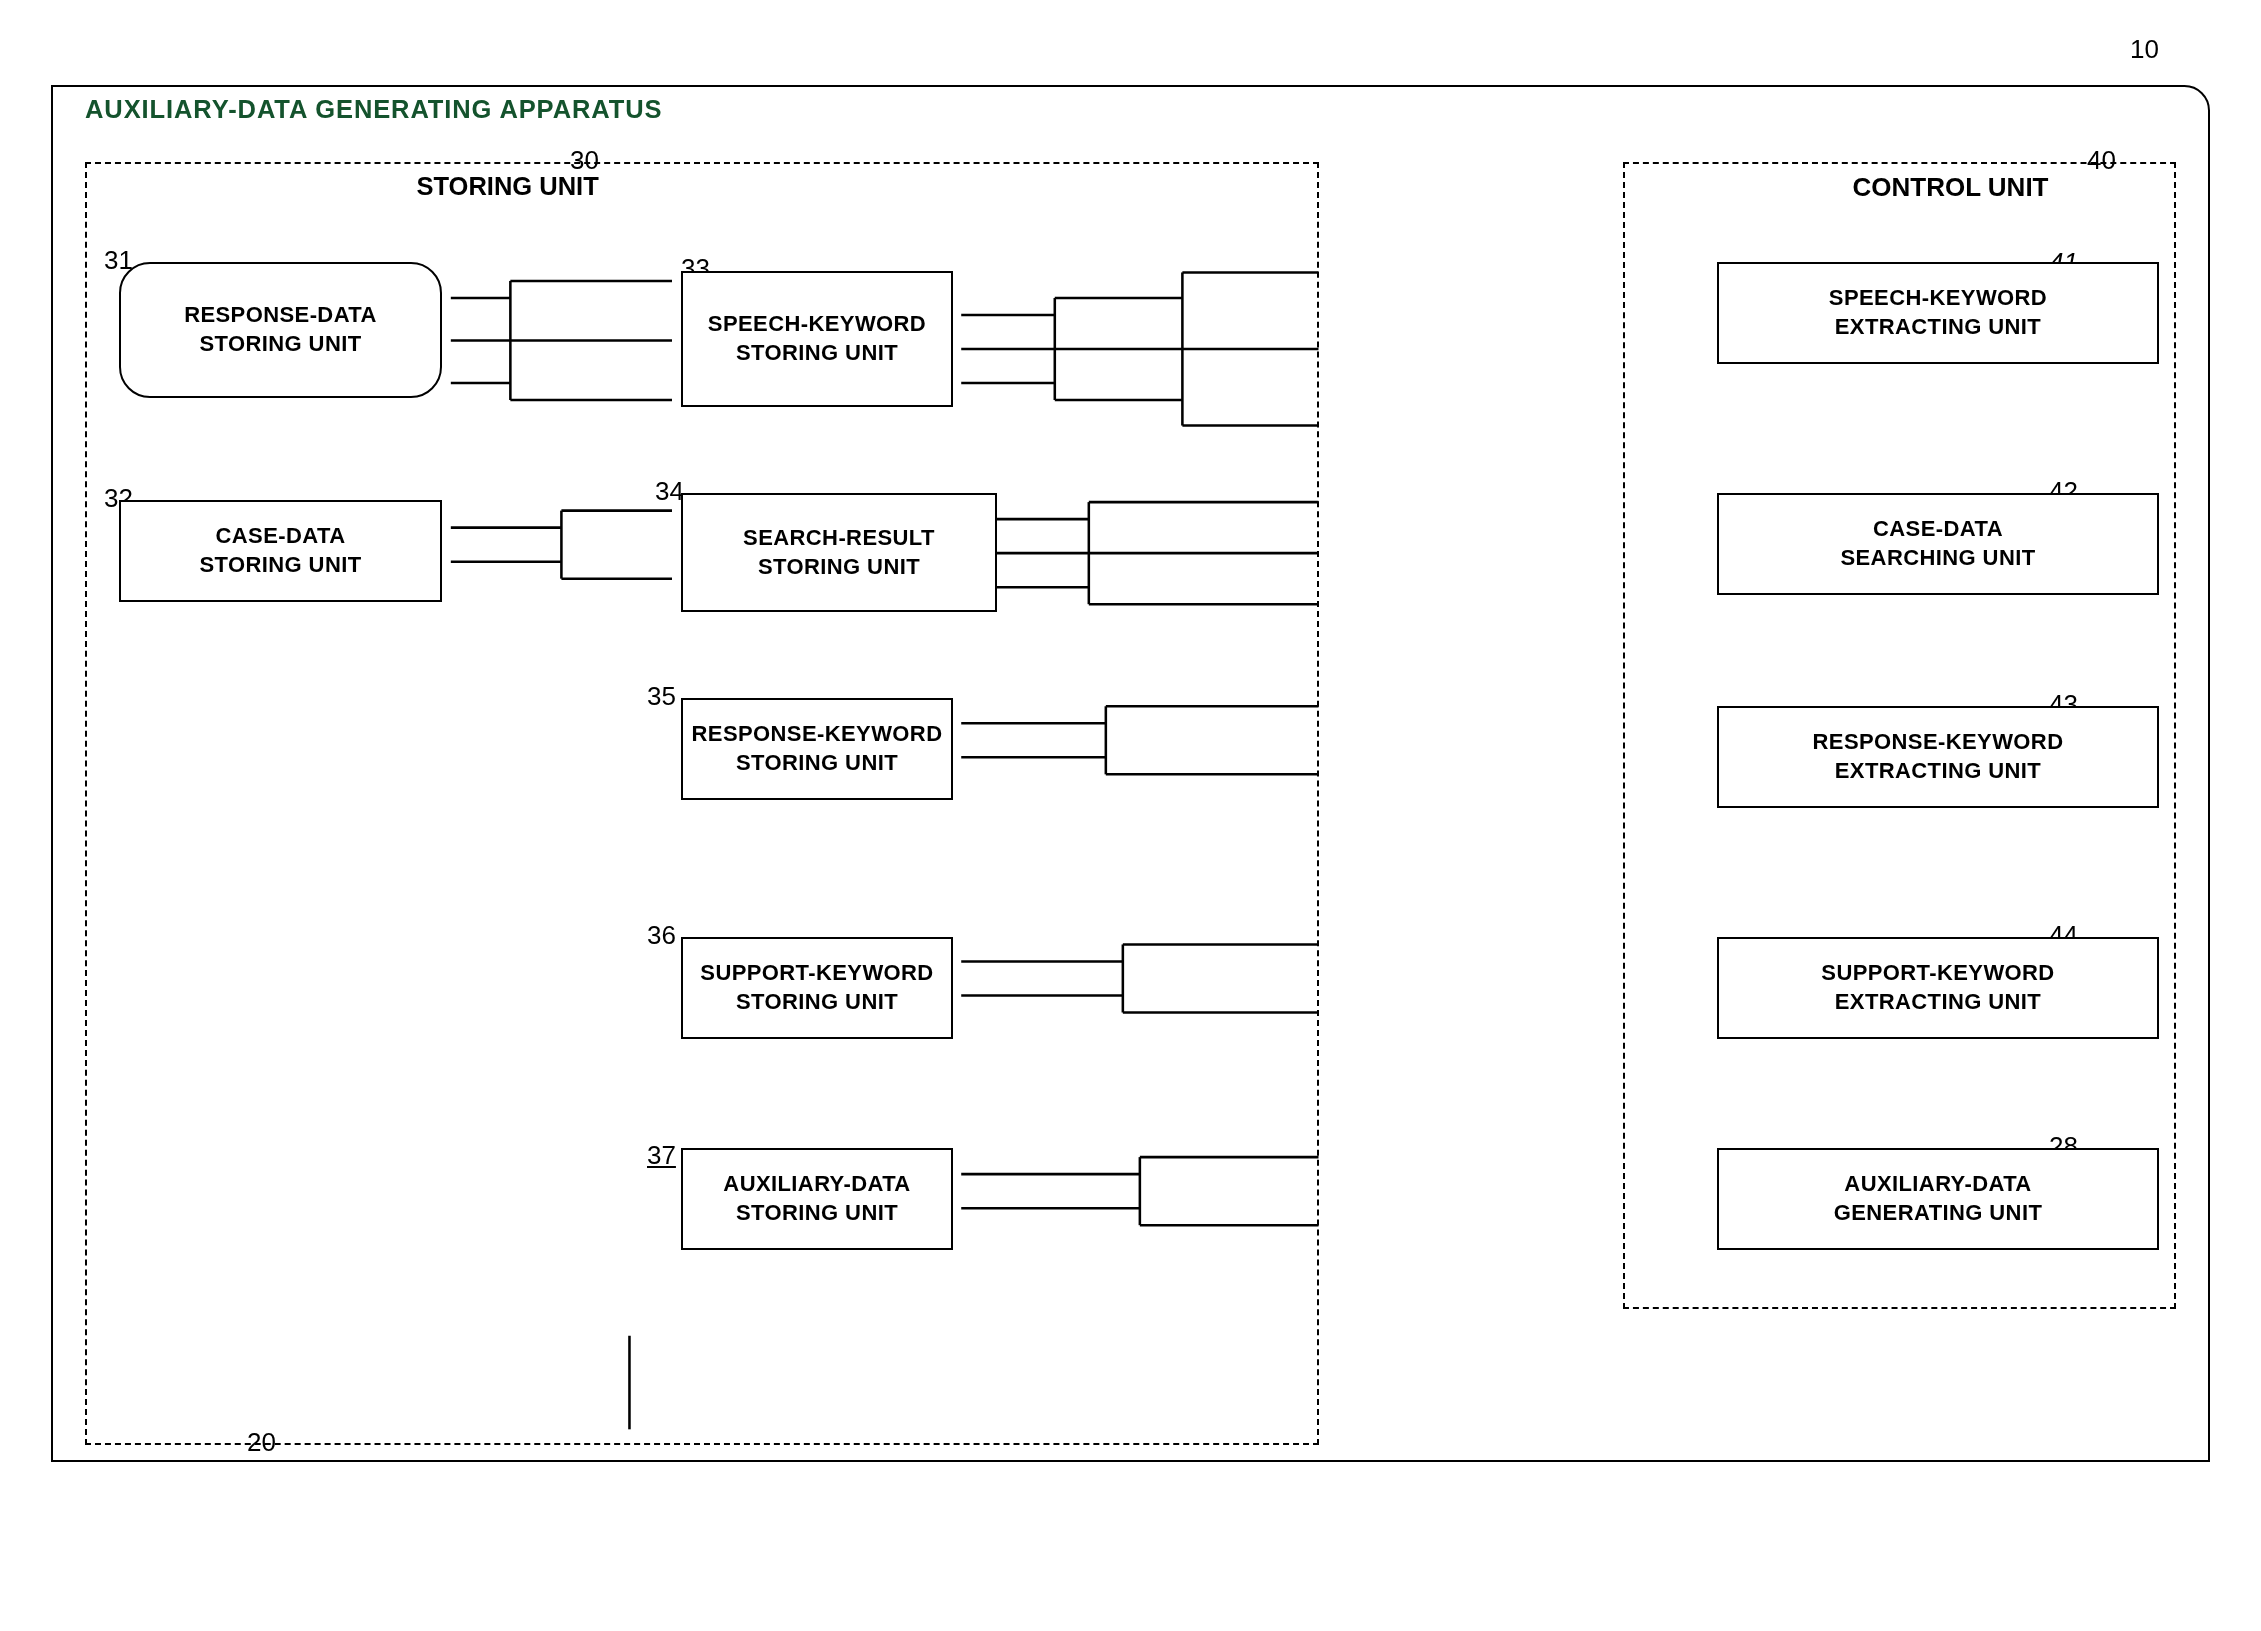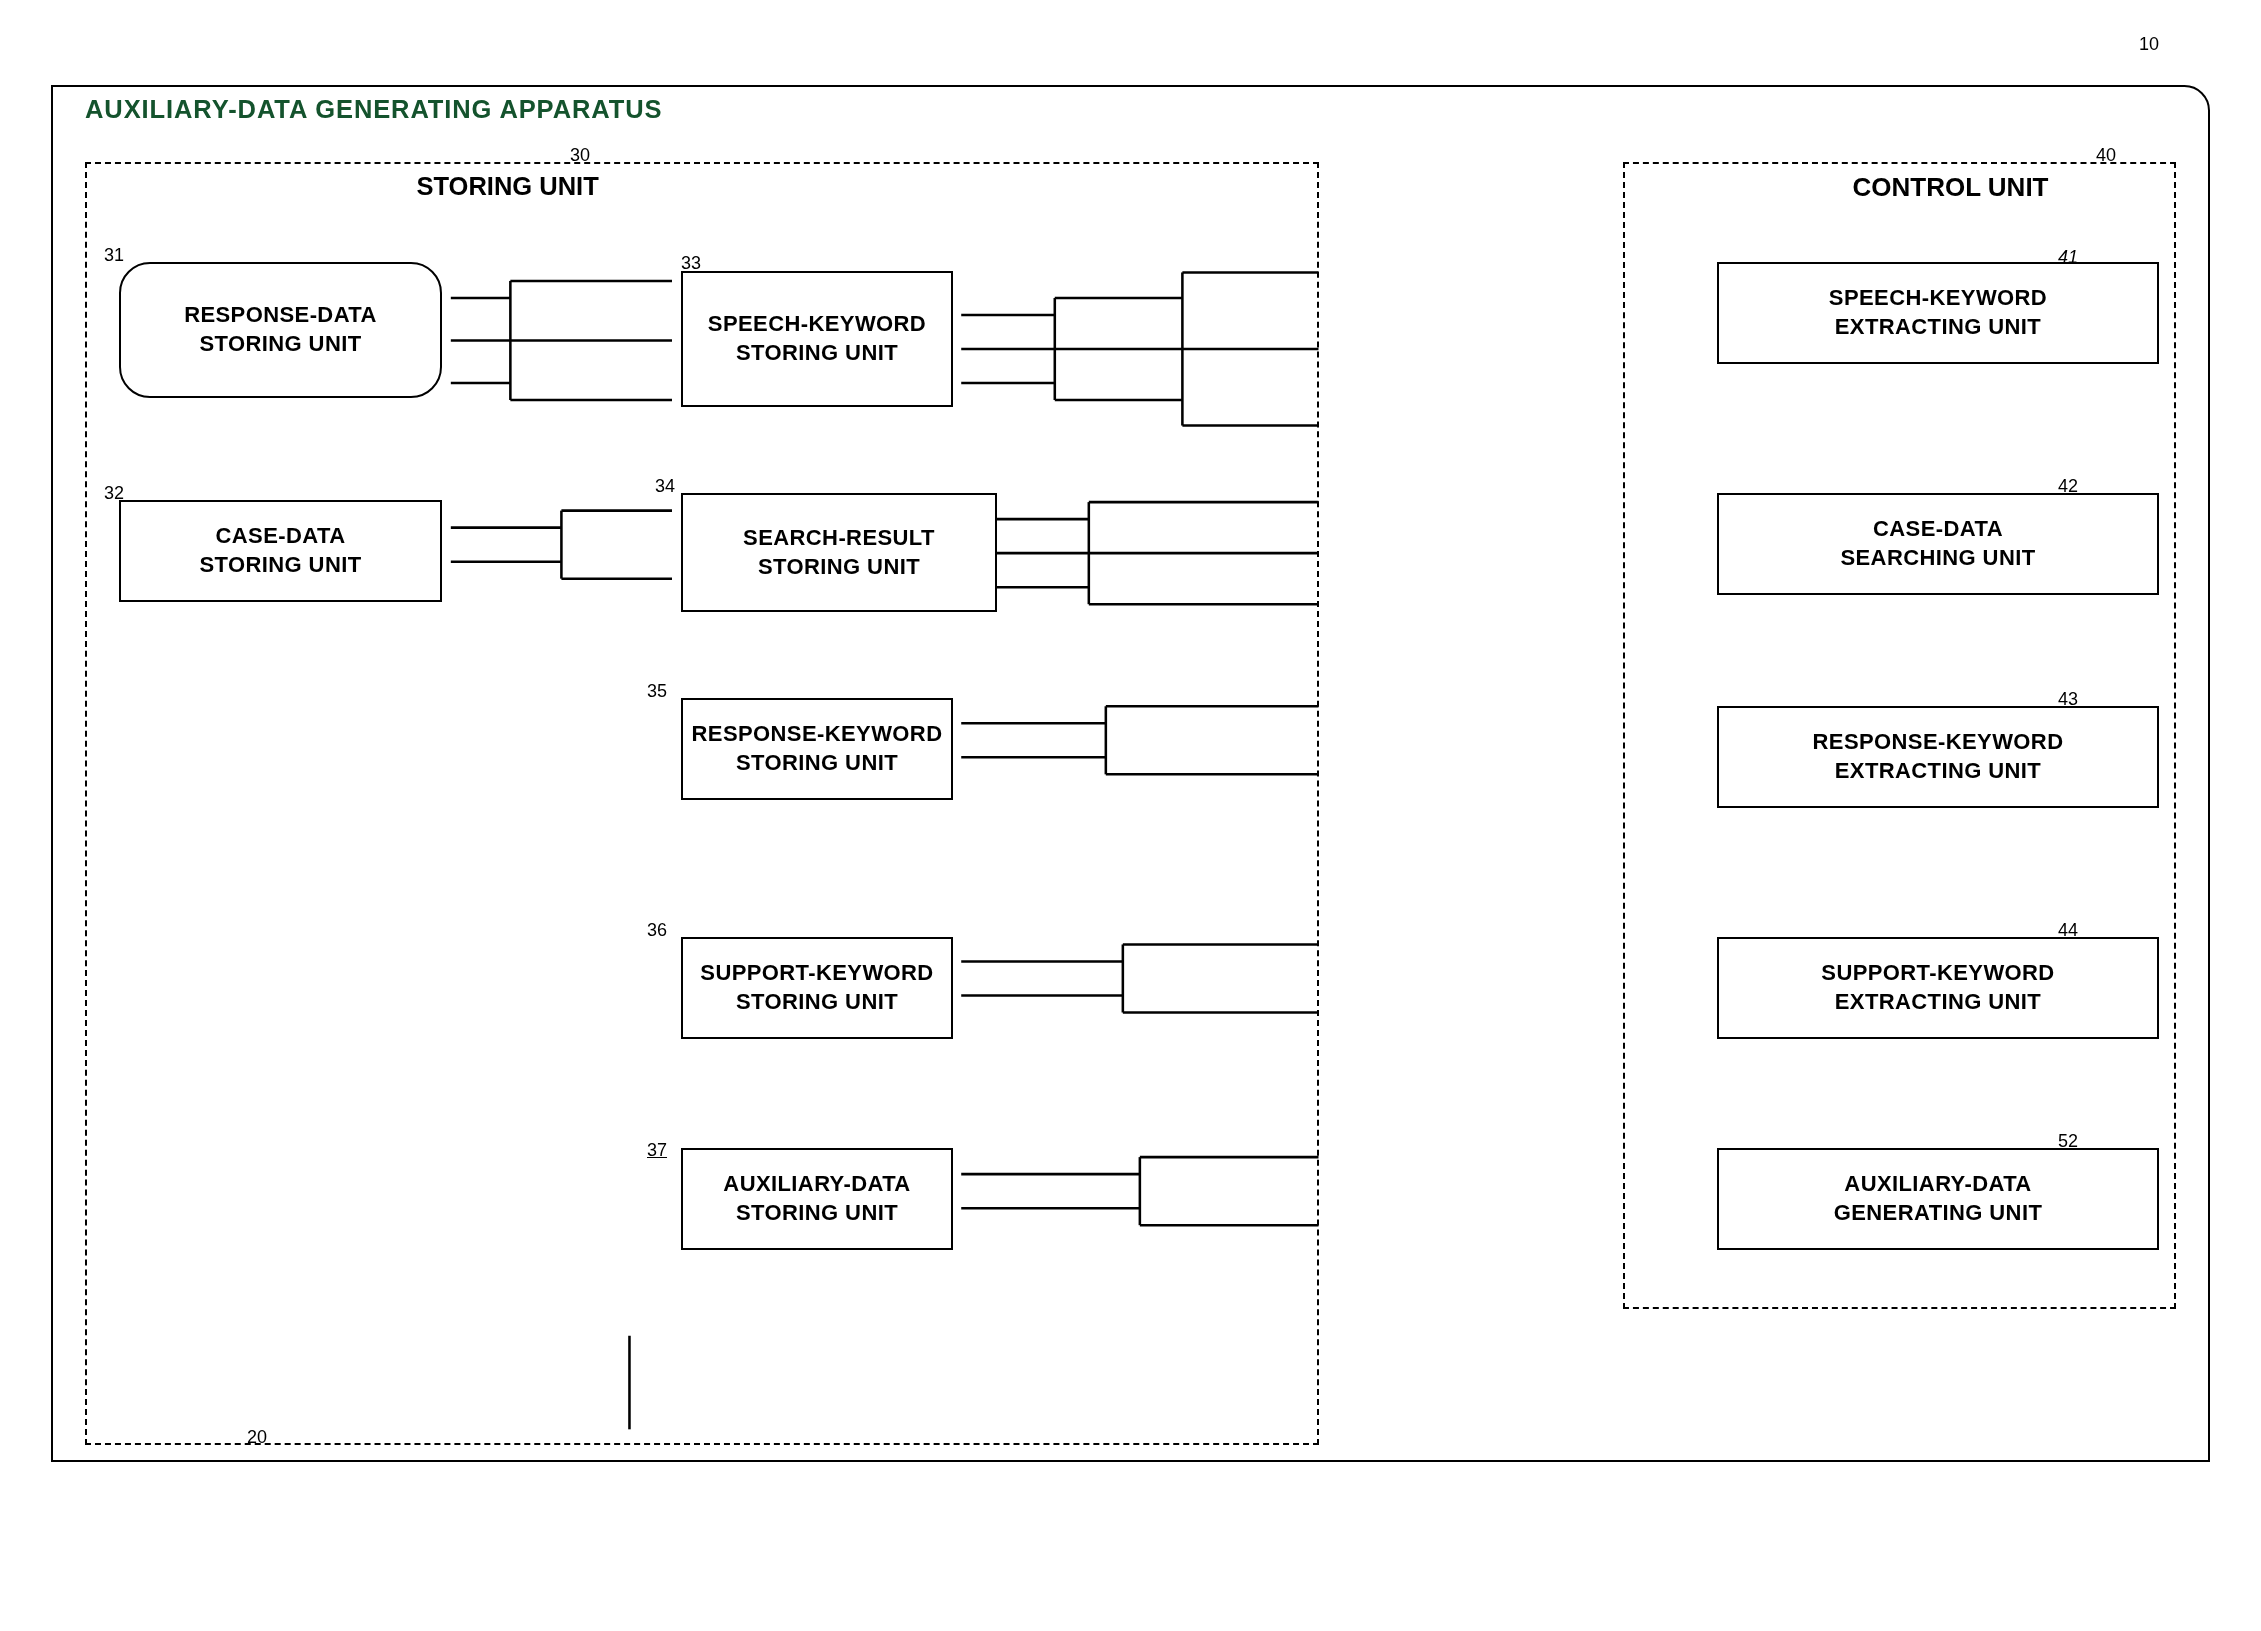--- a/index.html
+++ b/index.html
@@ -16,21 +16,21 @@
       position: absolute;
       top: 34px;
       left: 34px;
       right: 34px;
       bottom: 34px;
     }
 
     
     .ref-num {
       position: absolute;
-      font-size: 18px;
+      font-size: 26px;
       font-weight: normal;
       color: #000;
     }
 
     
     .apparatus-box {
       position: absolute;
       top: 51px;
       left: 17px;
       right: 17px;
@@ -206,21 +206,21 @@
   <span class="ref-num" style="top:655px; right:149px;">43</span>
   <div class="block-box" style="top:672px; right:68px; width:442px; height:102px;">
     <span>RESPONSE-KEYWORD<br>EXTRACTING UNIT</span>
   </div>
 
   <span class="ref-num" style="top:886px; right:149px;">44</span>
   <div class="block-box" style="top:903px; right:68px; width:442px; height:102px;">
     <span>SUPPORT-KEYWORD<br>EXTRACTING UNIT</span>
   </div>
 
-  <span class="ref-num" style="top:1097px; right:149px;">52</span>
+  <span class="ref-num" style="top:1097px; right:149px;">28</span>
   <div class="block-box" style="top:1114px; right:68px; width:442px; height:102px;">
     <span>AUXILIARY-DATA<br>GENERATING UNIT</span>
   </div>
 
   <span class="ref-num" style="top:1393px; left:213px;">20</span>
 
 </div>
 
 
 </body></html>

